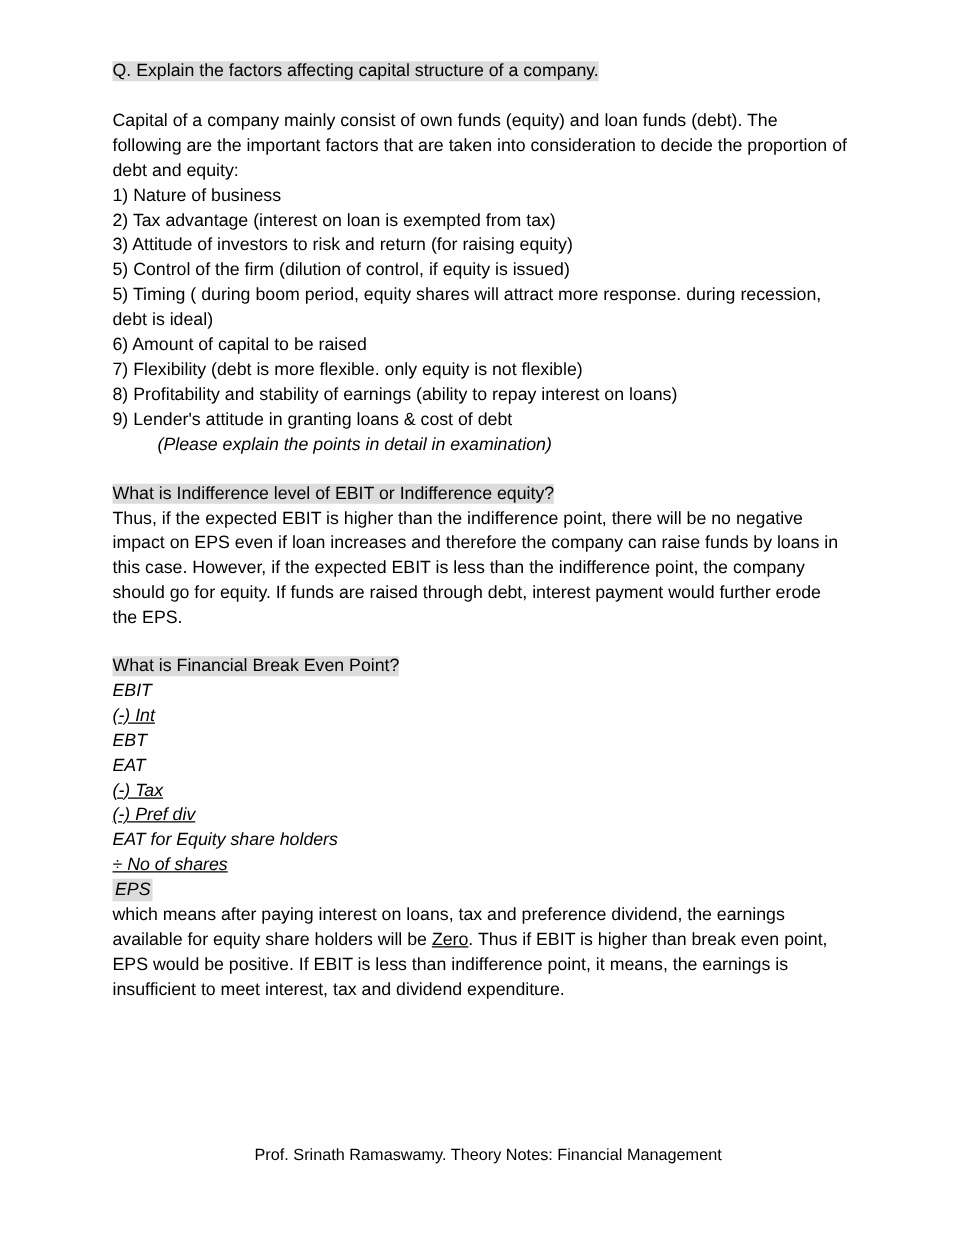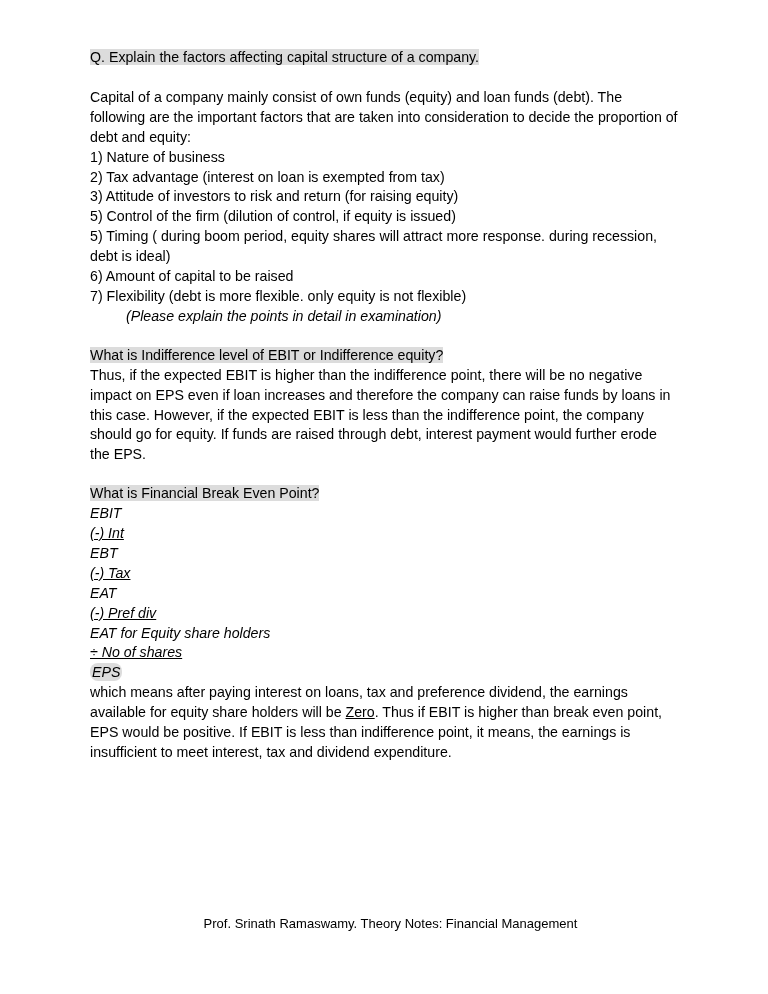--- a/index.html
+++ b/index.html
@@ -66,21 +66,20 @@
     position: absolute;
     left: 13px;
     right: 0;
     top: 916px;
     text-align: center;
     font-size: 13px;
   }
   .inline-hl {
     background: #dcdcdc;
     padding: 1px 2px 1px 2px;
-    border-radius: 8px;
   }
 </style>
 </head>
 <body>
 
 <div class="page">
 
   <div class="doc-body">
 
     <div class="block">
@@ -91,40 +90,42 @@
 
     <p class="para">Capital of a company mainly consist of own funds (equity) and loan funds (debt). The following are the important factors that are taken into consideration to decide the proportion of debt and equity:</p>
 
     <p class="line">1) Nature of business</p>
     <p class="line">2) Tax advantage (interest on loan is exempted from tax)</p>
     <p class="line">3) Attitude of investors to risk and return (for raising equity)</p>
     <p class="line">5) Control of the firm (dilution of control, if equity is issued)</p>
     <p class="line">5) Timing ( during boom period, equity shares will attract more response. during recession, debt is ideal)</p>
     <p class="line">6) Amount of capital to be raised</p>
     <p class="line">7) Flexibility (debt is more flexible. only equity is not flexible)</p>
+    <p class="line">8) Profitability and stability of earnings (ability to repay interest on loans)</p>
+    <p class="line">9) Lender's attitude in granting loans &amp; cost of debt</p>
     <p class="line italic">(Please explain the points in detail in examination)</p>
 
     <div class="spacer-md"></div>
 
     <div class="block">
       <span class="q-heading highlight">What is Indifference level of EBIT or Indifference equity?</span>
     </div>
     <p class="para">Thus, if the expected EBIT is higher than the indifference point,  there will be no negative impact on EPS even if loan increases and therefore the company can raise funds by loans in this case. However, if the expected EBIT is less than the indifference point, the company should go for equity. If funds are raised through debt, interest payment would further erode the EPS.</p>
 
     <div class="spacer-md"></div>
 
     <div class="block">
       <span class="q-heading highlight">What is Financial Break Even Point?</span>
     </div>
 
     <p class="line fbe-line"><span>EBIT</span></p>
     <p class="line fbe-line"><span class="uline">(-) Int</span></p>
     <p class="line fbe-line"><span>EBT</span></p>
+    <p class="line fbe-line"><span>EAT</span></p>
     <p class="line fbe-line"><span class="uline">(-) Tax</span></p>
-    <p class="line fbe-line"><span>EAT</span></p>
     <p class="line fbe-line"><span class="uline">(-) Pref div</span></p>
     <p class="line fbe-line"><span>EAT for Equity share holders</span></p>
     <p class="line fbe-line"><span class="uline">÷ No of shares</span></p>
     <p class="line fbe-line"><span class="inline-hl">EPS</span></p>
 
     <p class="para"><span>which means after paying interest on loans, tax and preference dividend, the earnings available for equity share holders will be </span><span class="uline">Zero</span><span>. Thus if EBIT is higher than break even point, EPS would be positive. If EBIT is less than indifference point, it means, the earnings is insufficient to meet interest, tax and dividend expenditure.</span></p>
 
   </div>
 
   <div class="footer">Prof. Srinath Ramaswamy. Theory Notes: Financial Management</div>

